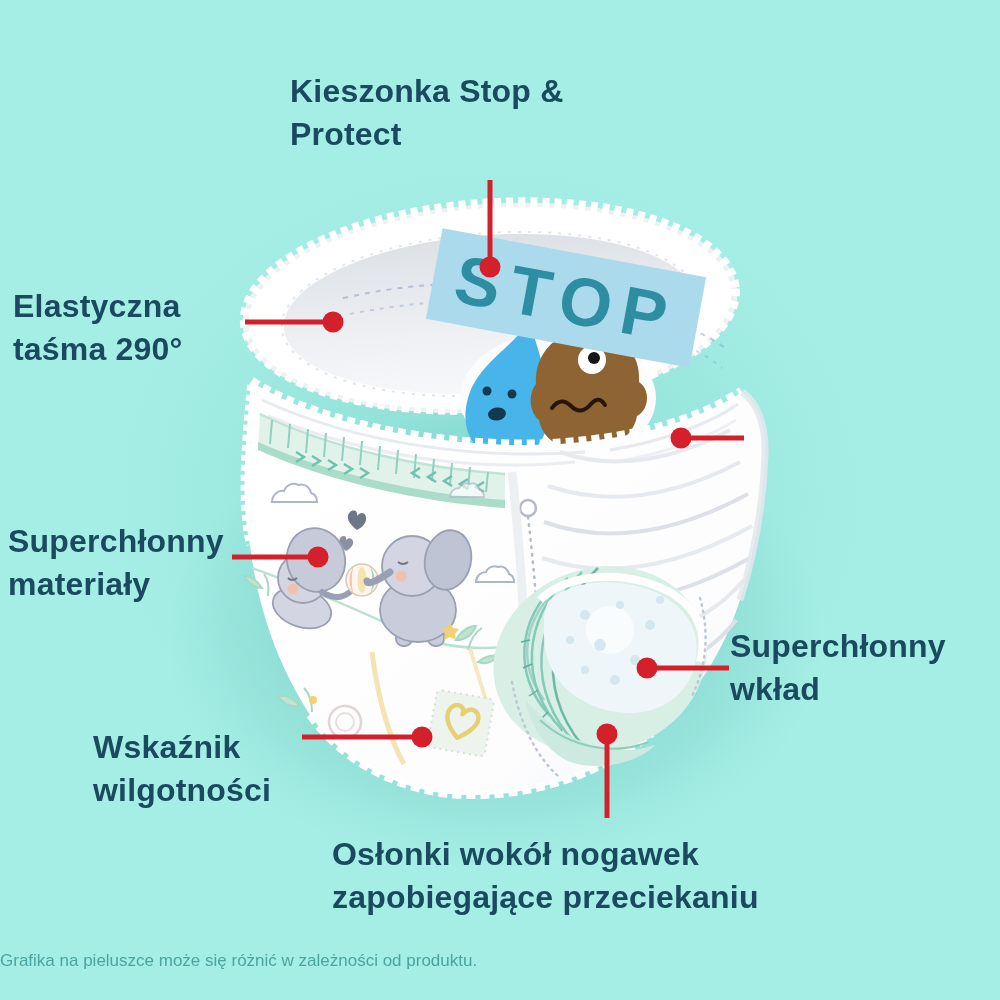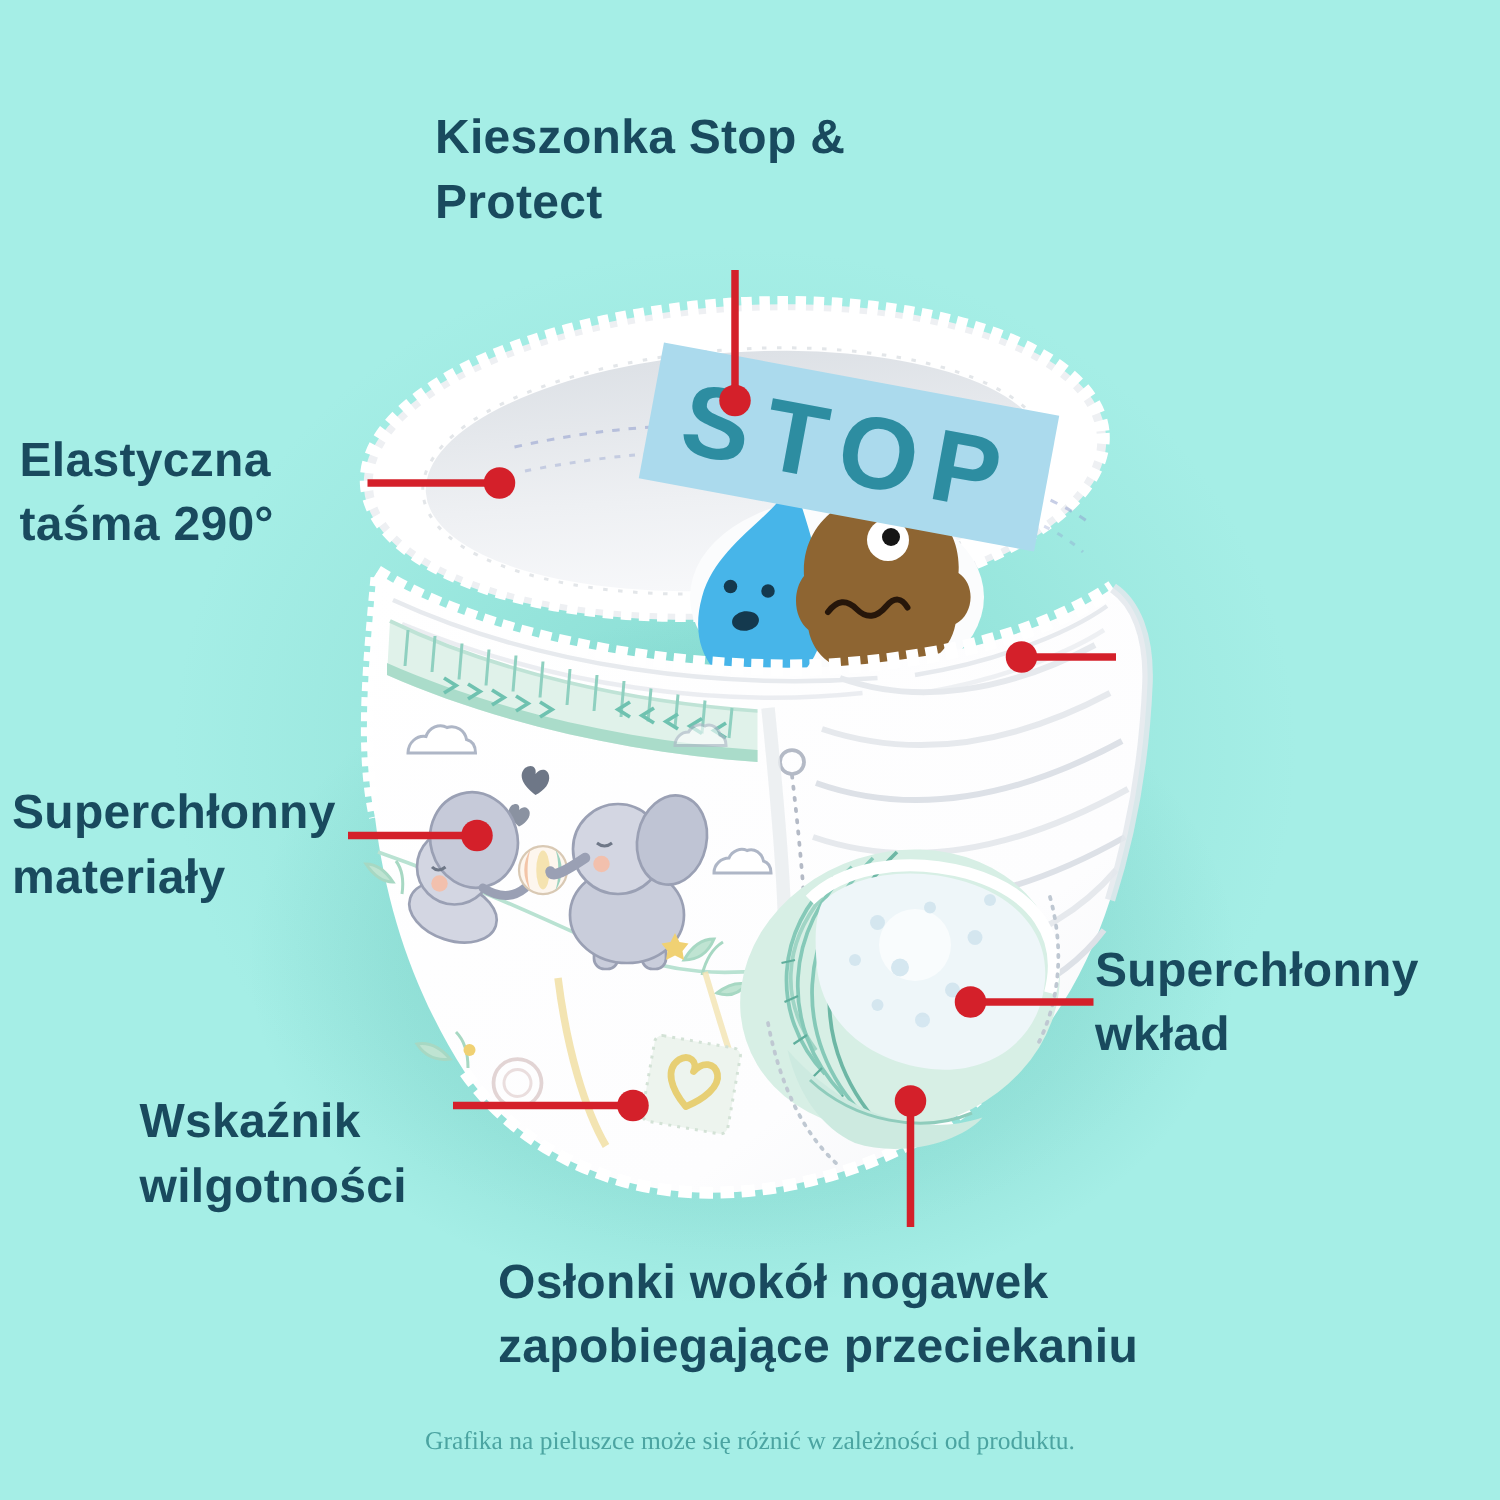--- a/index.html
+++ b/index.html
@@ -14,25 +14,23 @@
     position:absolute;
     font-weight:bold;
     font-size:32px;
     line-height:43px;
     color:#194a5e;
     letter-spacing:.2px;
   }
   .footnote{
     position:absolute;
     left:0;right:0;top:951px;
-    text-align:center;
     font-size:17px;
     color:#4ba4a1;
     font-weight:400;
-    font-family:Liberation Serif, serif;
   }
   svg{position:absolute;left:0;top:0;}
   .stop-text{
     font-family:"Liberation Sans", sans-serif;
     font-weight:bold;
     font-size:68px;
     letter-spacing:10px;
     fill:#2d8da1;
   }
 </style>

